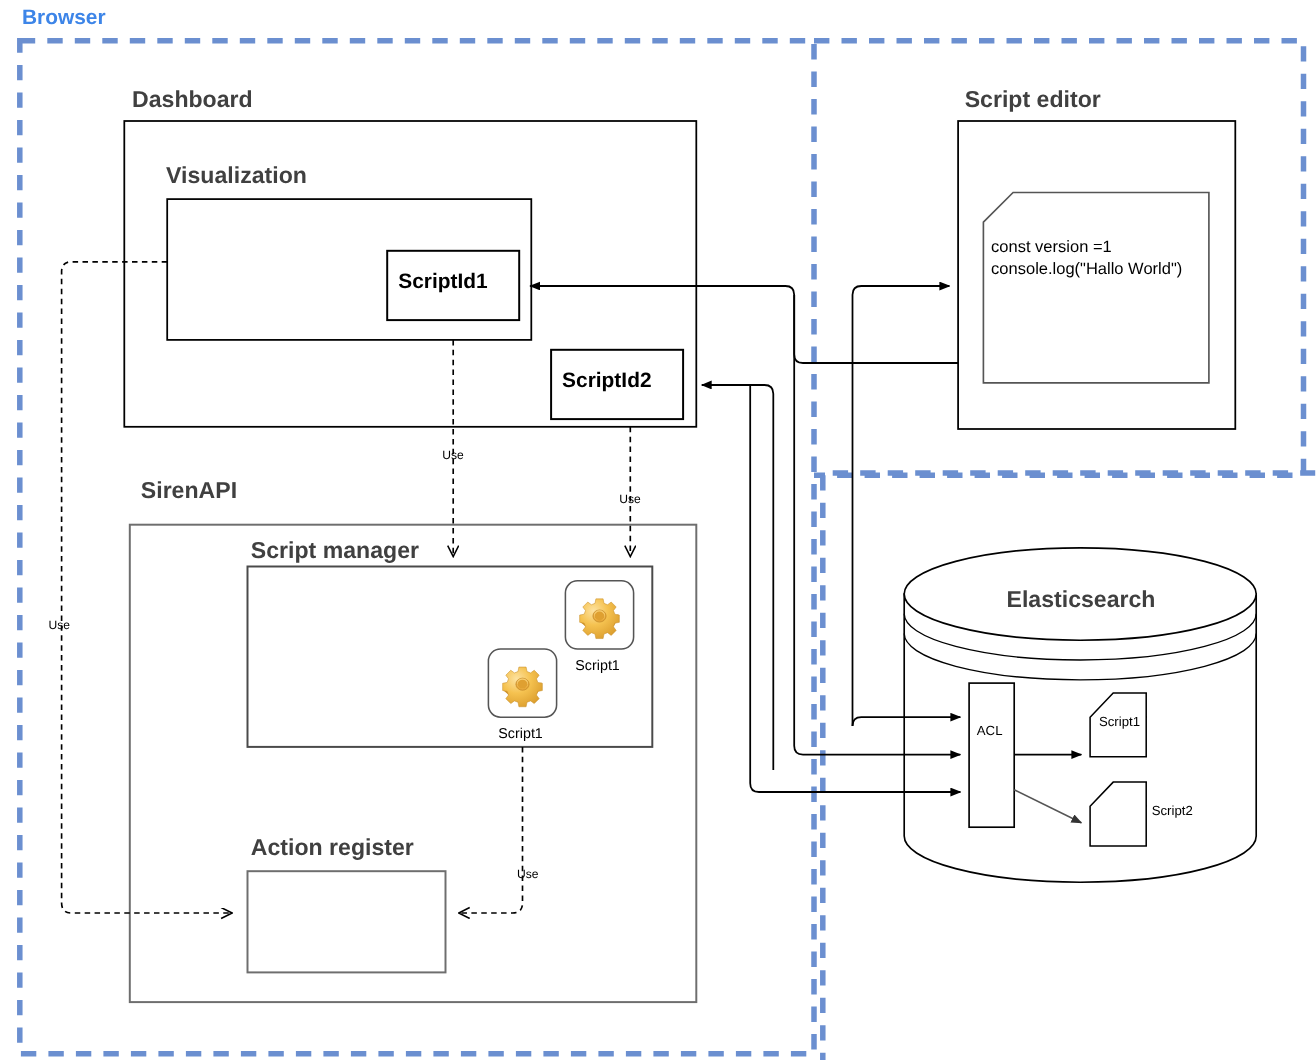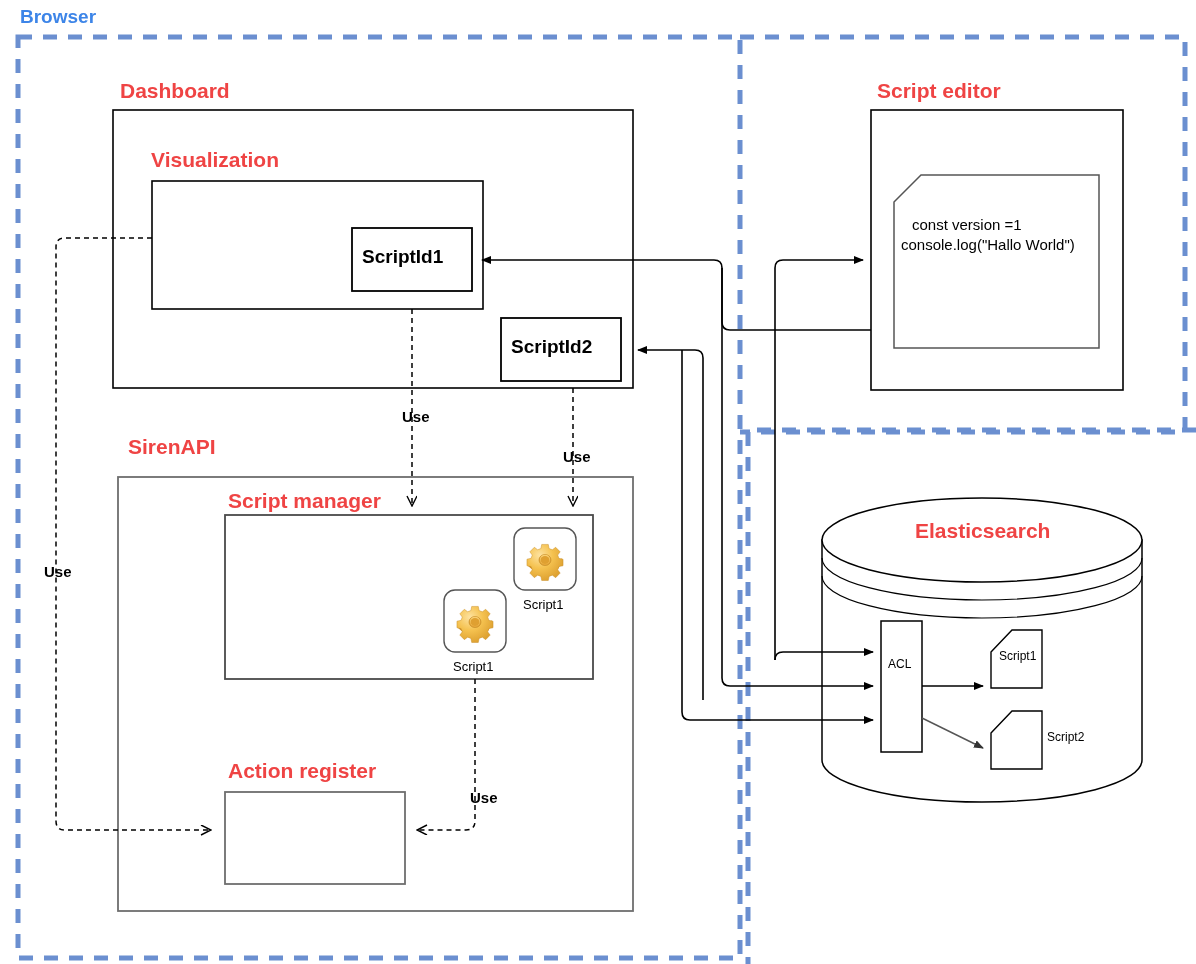--- a/index.html
+++ b/index.html
@@ -1,24 +1,24 @@
 <!DOCTYPE html>
 <html><head>
 <meta charset="utf-8">
 <style>
   html,body{margin:0;padding:0;background:#ffffff;}
   body{font-family:"Liberation Sans",sans-serif;}
   #stage{position:relative;width:1196px;height:964px;background:#ffffff;overflow:hidden;}
   #stage svg{position:absolute;left:0;top:0;width:1196px;height:964px;}
   .lbl{position:absolute;white-space:nowrap;}
-  .title-bold{font-weight:bold;font-size:21px;color:#ef4444;}
+  .title-bold{font-weight:bold;font-size:21px;color:#404040;}
   .title-browser{font-weight:bold;font-size:19px;}
   .boxid{font-weight:bold;font-size:19px;color:#000;}
   .code{font-size:15px;color:#000;line-height:1.35;}
-  .use{font-size:15px;color:#000;font-weight:bold;}
+  .use{font-size:11px;color:#000;}
   .gearlbl{font-size:13px;color:#000;}
   .acl{font-size:12px;color:#000;}
 </style>
 </head>
 <body>
 
 <div id="stage">
 
   <svg viewBox="0 0 1196 964" xmlns="http://www.w3.org/2000/svg">
     <defs>
@@ -133,24 +133,24 @@
   <div class="lbl title-bold" style="left:228px;top:489px;">Script manager</div>
 
   <div class="lbl gearlbl" style="left:523px;top:597px;">Script1</div>
 
   <div class="lbl gearlbl" style="left:453px;top:659px;">Script1</div>
 
   <div class="lbl title-bold" style="left:228px;top:759px;">Action register</div>
 
   <div class="lbl title-bold" style="left:877px;top:79px;">Script editor</div>
 
-  <div class="lbl code" style="left:901px;top:215px;margin-left:11px;">const version =1</div>
+  <div class="lbl code" style="left:901px;top:215px;">const version =1</div>
   <div class="lbl code" style="left:901px;top:235px;">console.log("Hallo World")</div>
 
-  <div class="lbl title-bold" style="left:915px;top:519px;">Elasticsearch</div>
+  <div class="lbl title-bold" style="left:915px;top:534px;">Elasticsearch</div>
 
   <div class="lbl acl" style="left:888px;top:657px;">ACL</div>
 
   <div class="lbl acl" style="left:999px;top:649px;">Script1</div>
 
   <div class="lbl acl" style="left:999px;top:730px;margin-left:48px;">Script2</div>
 
   <div class="lbl use" style="left:44px;top:563px;">Use</div>
   <div class="lbl use" style="left:402px;top:408px;">Use</div>
   <div class="lbl use" style="left:563px;top:448px;">Use</div>

